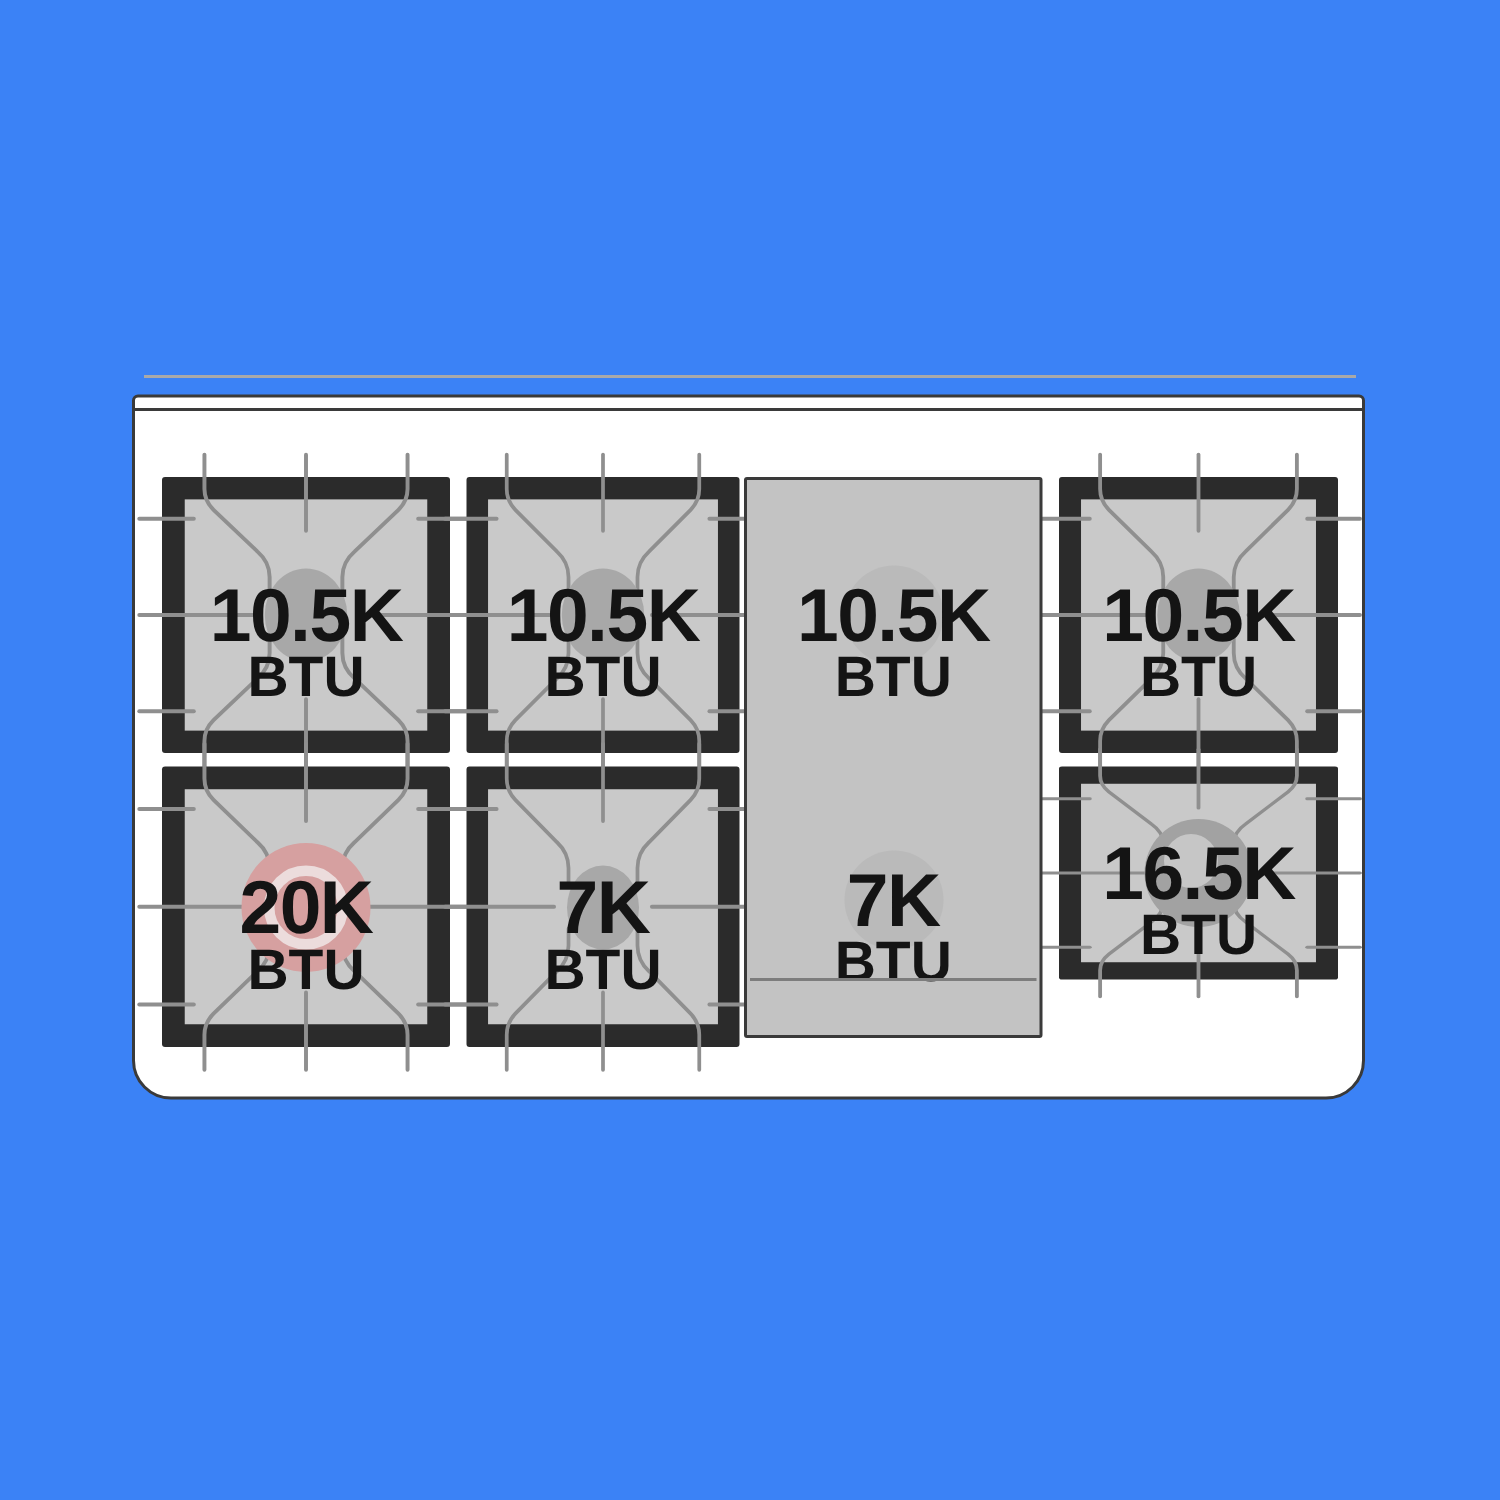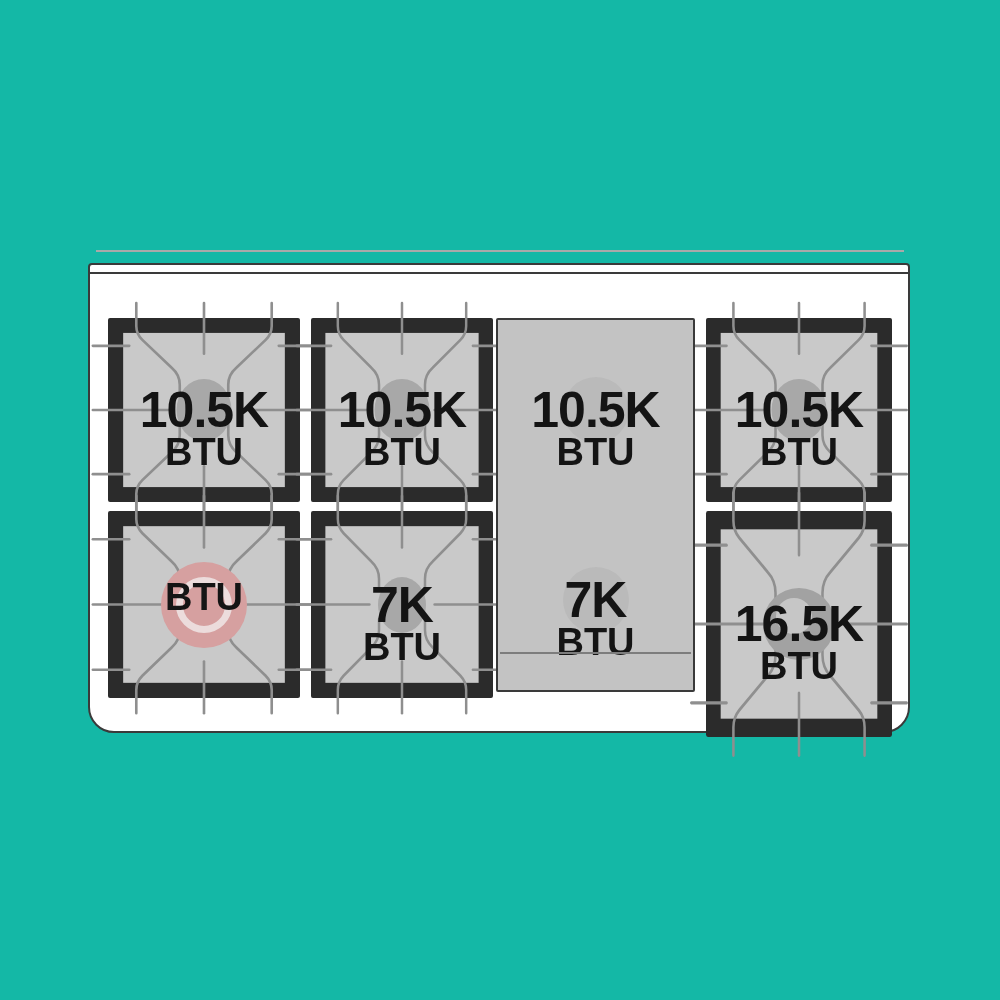--- a/index.html
+++ b/index.html
@@ -1,16 +1,16 @@
 <!DOCTYPE html>
 <html><head>
 <meta charset="utf-8">
 <style>
   html,body{margin:0;padding:0;background:#ffffff;}
-  .stage{position:relative;width:1000px;height:1000px;background:#14b8a6;overflow:hidden;
+  .stage{position:relative;width:1000px;height:1000px;background:#3b82f6;overflow:hidden;
          font-family:"Liberation Sans", sans-serif;}
 
   
   .back-edge{position:absolute;left:96px;top:250px;width:808px;height:0;
              border-top:2px solid #a9a9a9;}
 
   
   .frame{position:absolute;left:88px;top:263px;width:822px;height:470px;
          box-sizing:border-box;background:#ffffff;border:2.5px solid #3a3a3a;
          border-radius:4px 4px 26px 26px;}
@@ -112,36 +112,37 @@
     </div>
   </div>
 
   <div class="burner" style="left:108px;top:511px;width:192px;height:187px">
     <svg class="grate" viewBox="0 0 190 185" preserveAspectRatio="none">
         <use href="#grate-pattern"></use>
       </svg>
     <div class="cap cap-dual"></div>
     <div class="cap cap-dual-ring"></div>
     <div class="label">
+      <div class="value">20K</div>
       <div class="unit">BTU</div>
     </div>
   </div>
 
   <div class="burner" style="left:311px;top:511px;width:182px;height:187px">
     <svg class="grate" viewBox="0 0 190 185" preserveAspectRatio="none">
         <use href="#grate-pattern"></use>
       </svg>
     <div class="cap cap-small"></div>
     <div class="label">
       <div class="value">7K</div>
       <div class="unit">BTU</div>
     </div>
   </div>
 
-  <div class="burner" style="left:706px;top:511px;width:186px;height:226px">
+  <div class="burner" style="left:706px;top:511px;width:186px;height:142px">
     <svg class="grate" viewBox="0 0 190 185" preserveAspectRatio="none">
         <use href="#grate-pattern"></use>
       </svg>
     <div class="cap cap-ring-outer"></div>
     <div class="cap cap-ring-inner"></div>
     <div class="label">
       <div class="value">16.5K</div>
       <div class="unit">BTU</div>
     </div>
   </div>

